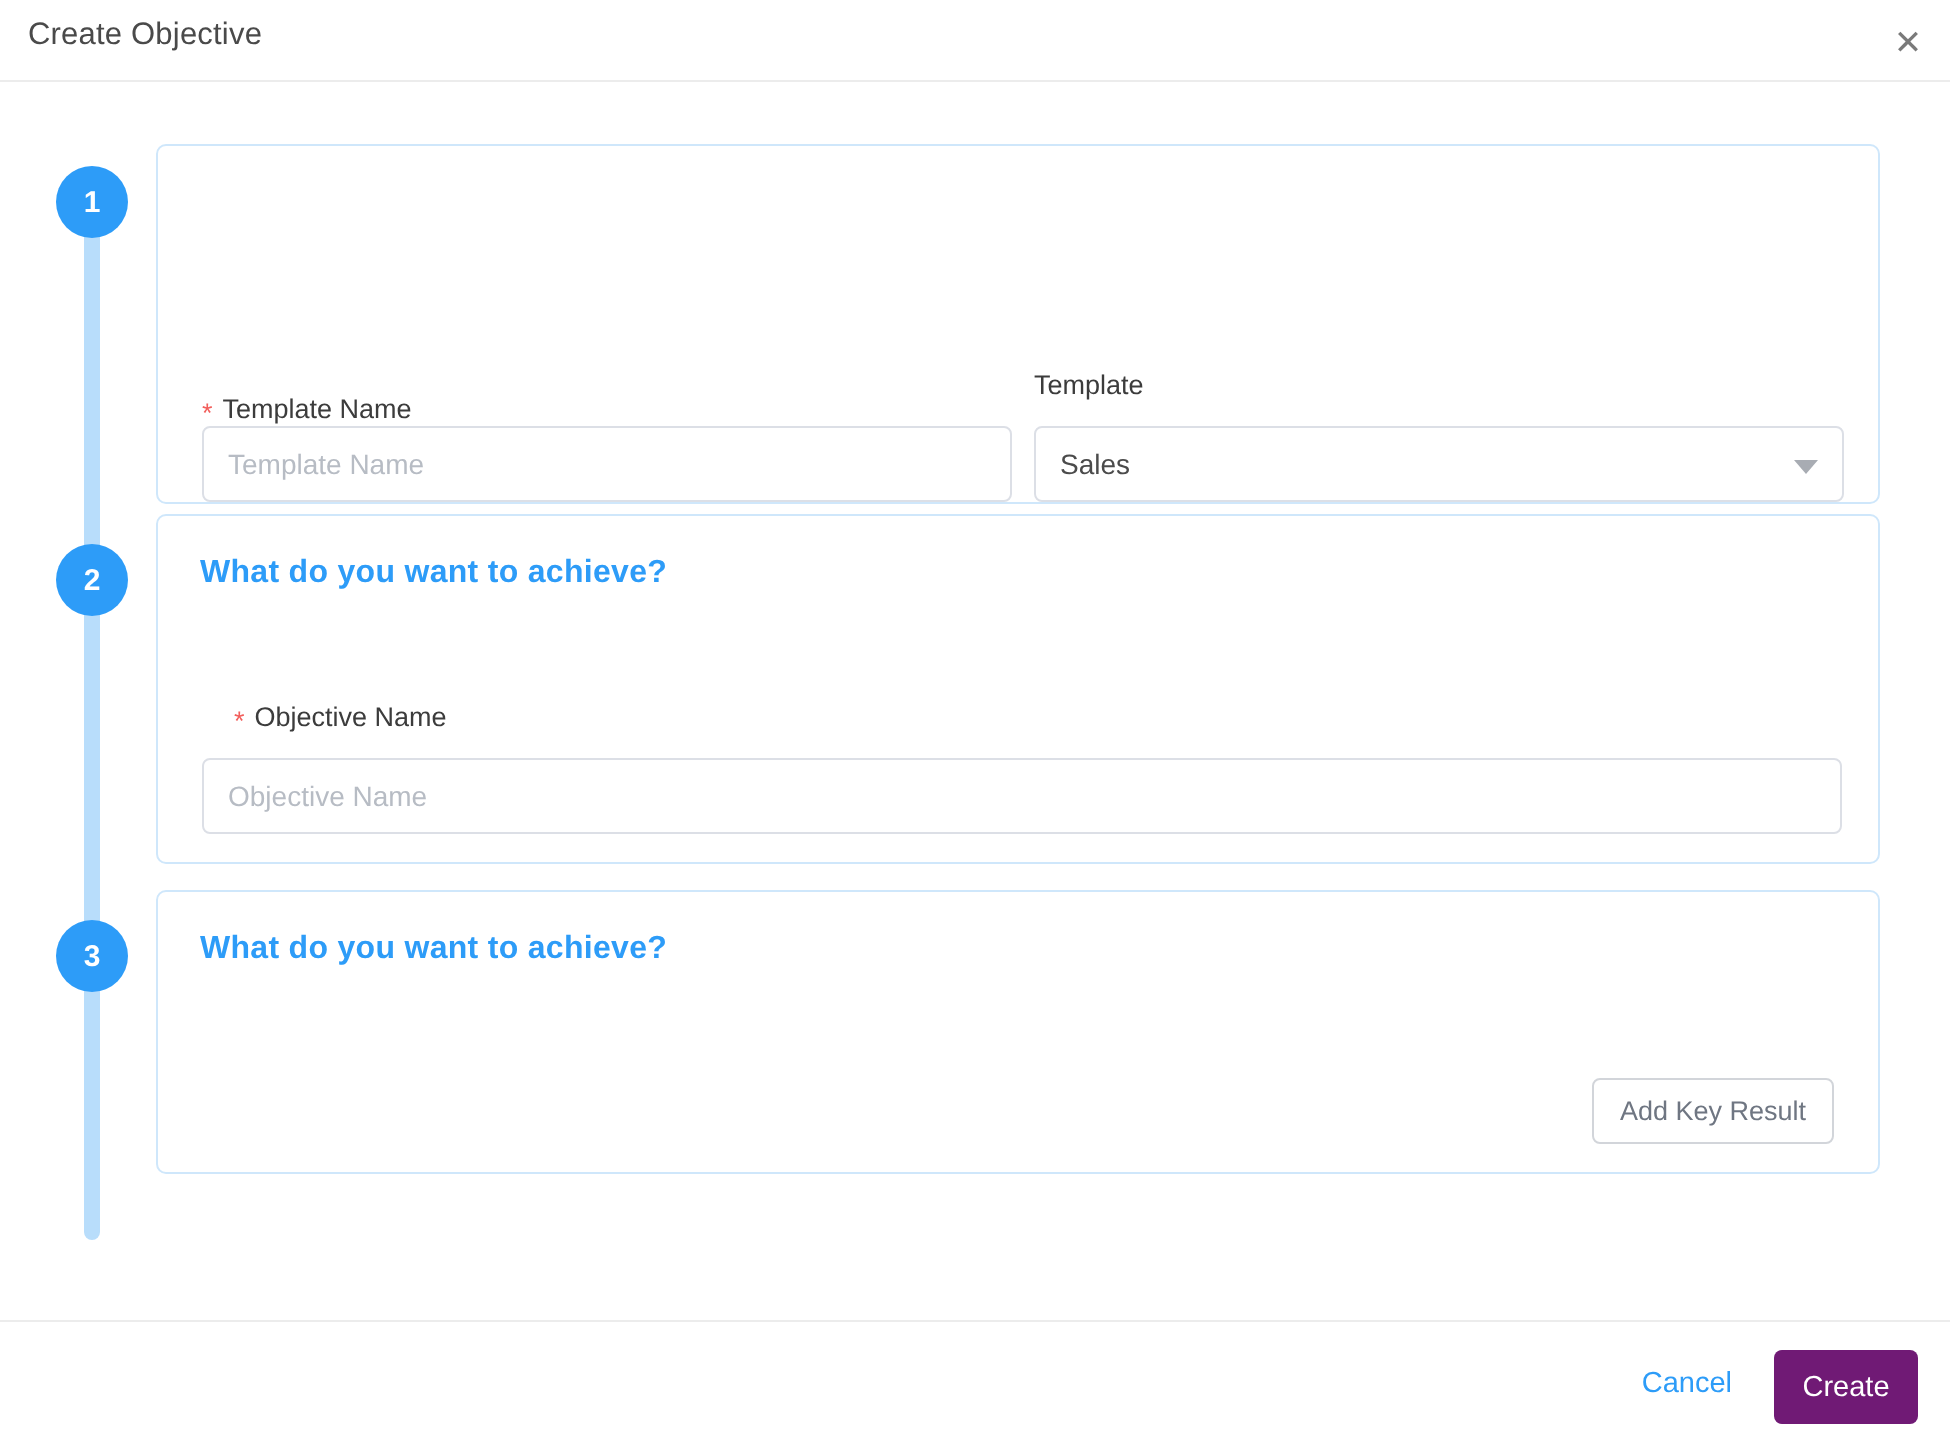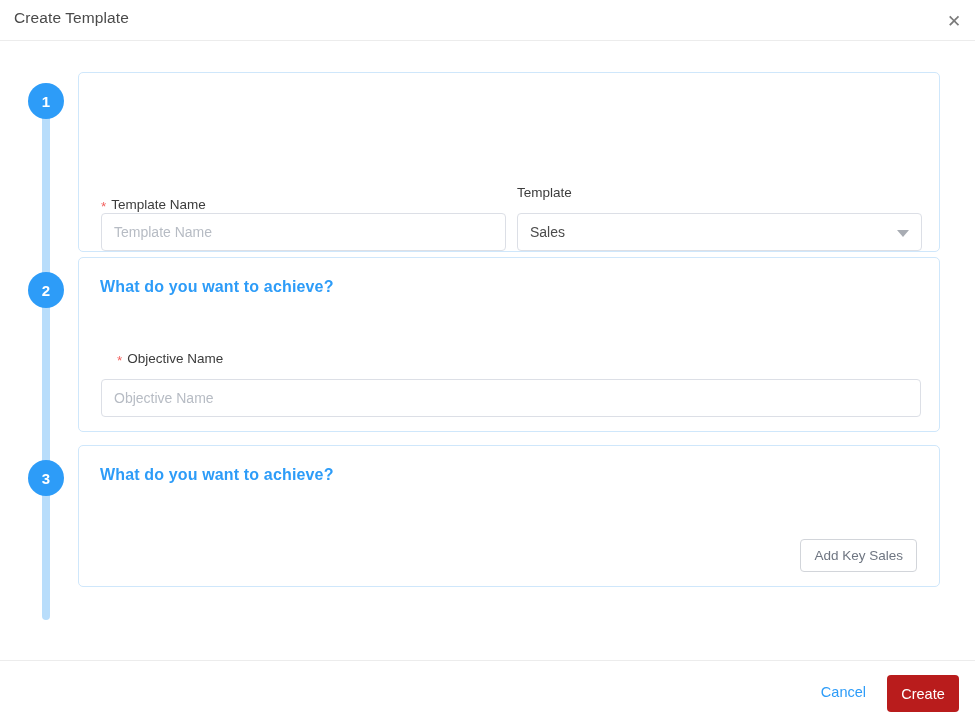--- a/index.html
+++ b/index.html
@@ -184,36 +184,36 @@
     background: none;
     border: none;
     cursor: pointer;
     font-family: "Liberation Sans", sans-serif;
     padding: 0;
   }
   .primary-btn {
     position: absolute;
     right: 16px; top: 14px;
     width: 72px; height: 37px;
-    background: #b91c1c;
+    background: #701a75;
     color: #ffffff;
     border: none;
     border-radius: 4px;
     font-size: 14.5px;
     font-family: "Liberation Sans", sans-serif;
     cursor: pointer;
   }
 </style>
 </head>
 <body>
 
 <div class="modal">
 
   <div class="modal-header">
-    <div class="modal-title">Create Template</div>
+    <div class="modal-title">Create Objective</div>
     <button class="close-btn">✕</button>
   </div>
 
   <div class="modal-body">
 
     <div class="stepper-line"></div>
 
     <div class="step">
       <div class="step-circle" style="top:42px;">1</div>
 
@@ -244,21 +244,21 @@
         <input class="text-input" style="left: 22px; top: 121px; width: 820px;" placeholder="Objective Name">
       </div>
     </div>
 
     <div class="step">
       <div class="step-circle" style="top:419px;">3</div>
 
       <div class="card" style="top:404px; height:142px;">
         <div class="card-title">What do you want to achieve?</div>
 
-        <button class="ghost-btn" style="right:22px; top:93px;">Add Key Sales</button>
+        <button class="ghost-btn" style="right:22px; top:93px;">Add Key Result</button>
       </div>
     </div>
 
   </div>
 
   <div class="modal-footer">
     <button class="link-btn">Cancel</button>
     <button class="primary-btn">Create</button>
   </div>
 

